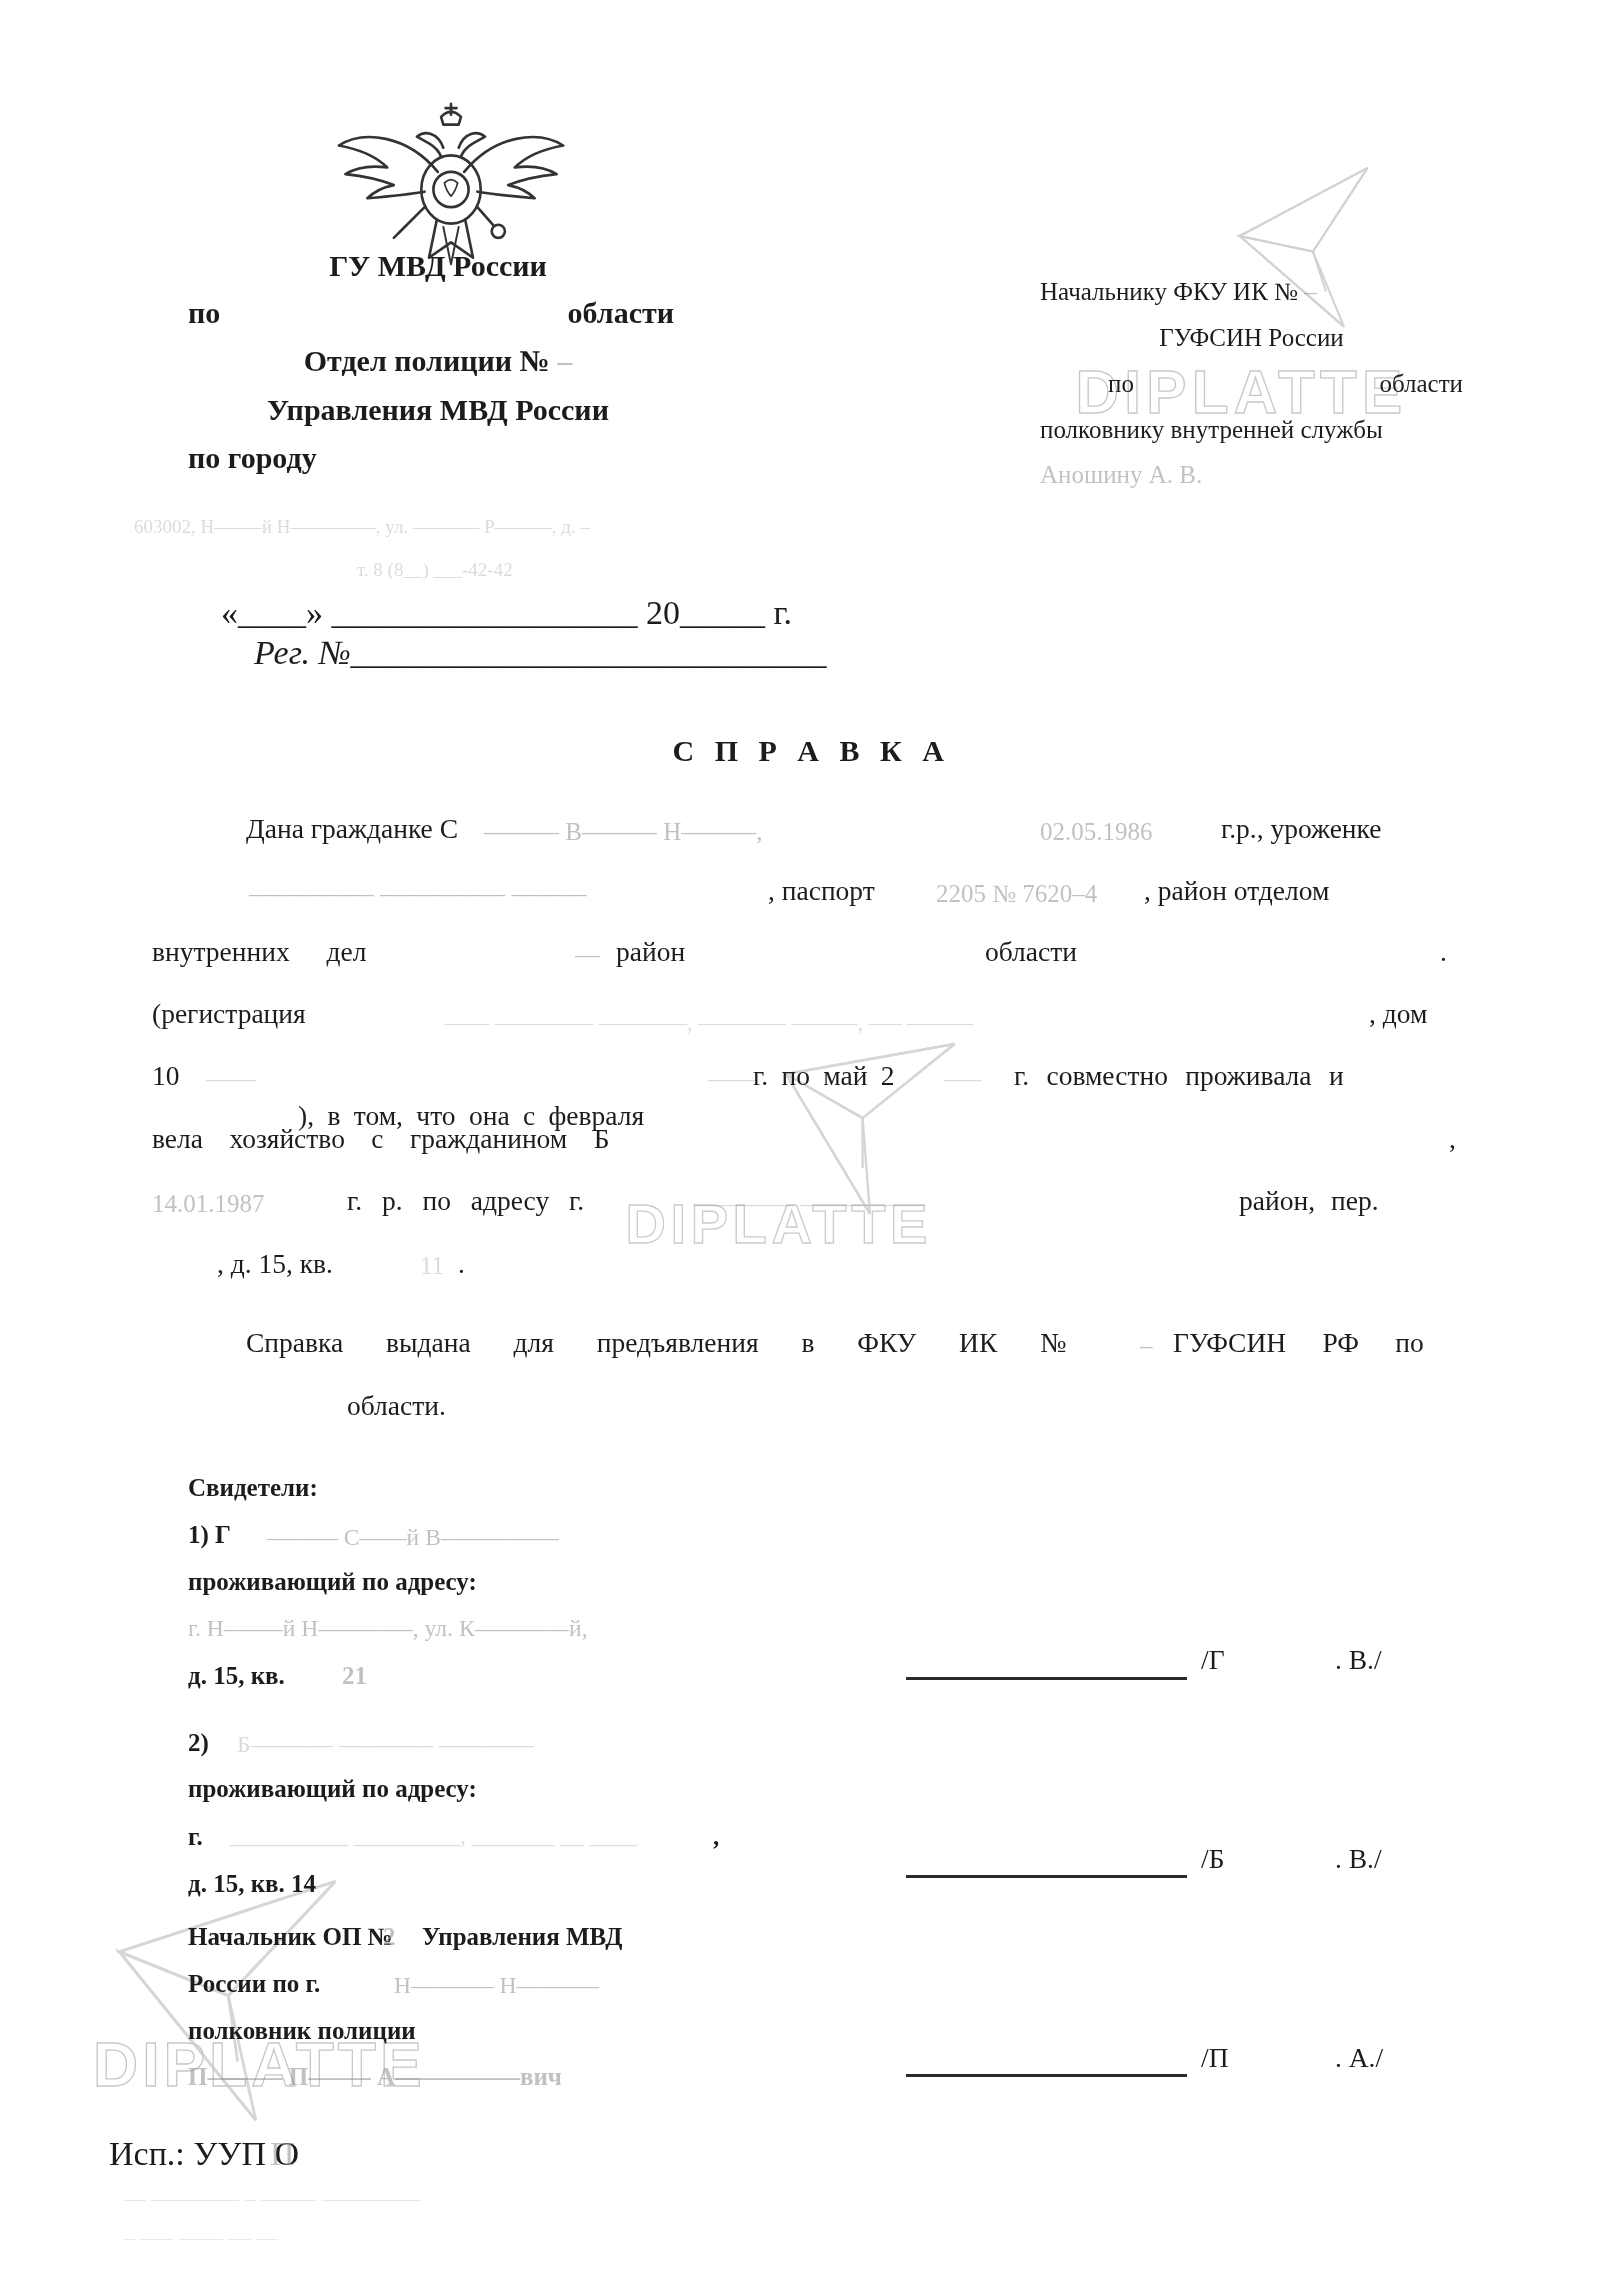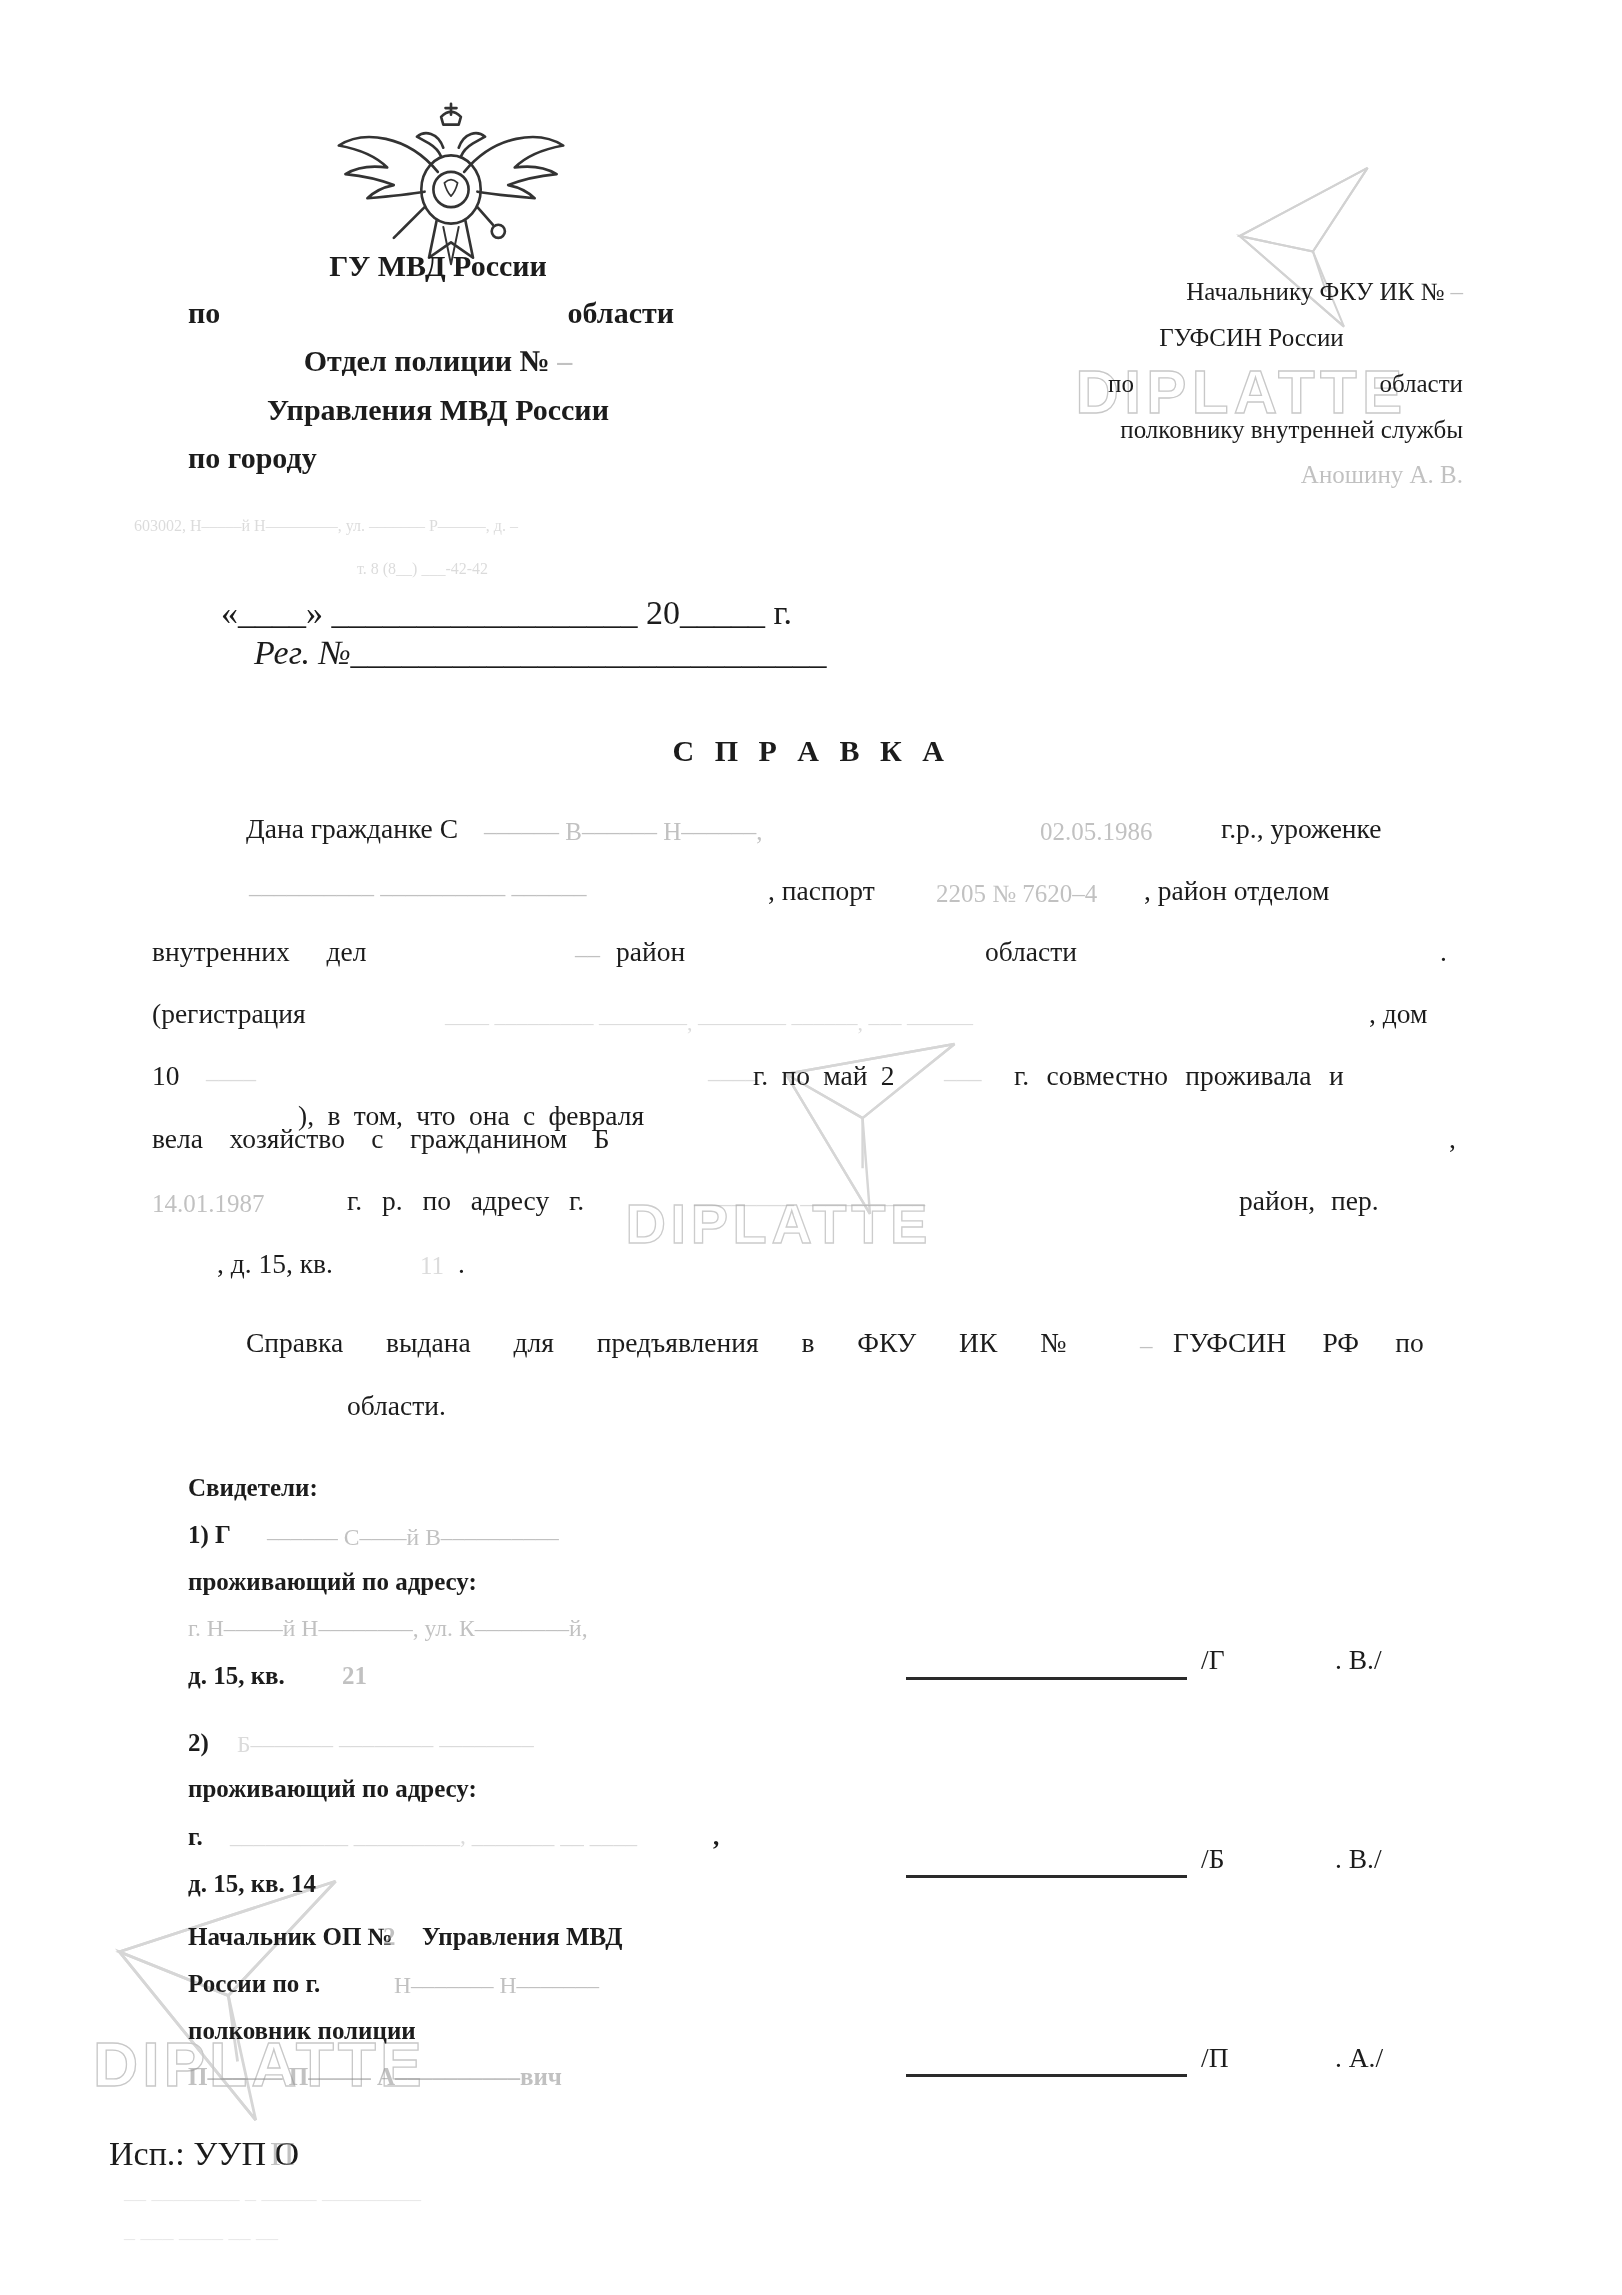--- a/index.html
+++ b/index.html
@@ -4,26 +4,26 @@
 <style>
   html,body{margin:0;padding:0;background:#e8e8e8;}
   .page{
     position:relative;width:1623px;height:2295px;background:#ffffff;
     font-family:"Liberation Serif","DejaVu Serif",serif;color:#1c1c1c;
     overflow:hidden;margin:0 auto;
   }
   .f{position:absolute;white-space:nowrap;line-height:1.1;}
   .b{font-weight:bold;}
   .s46{font-size:30px;} .s42{font-size:27.5px;} .s40{font-size:34px;}
-  .s38{font-size:25px;} .s36{font-size:23.6px;} .s34{font-size:22px;} .s30{font-size:16px;}
+  .s38{font-size:25px;} .s36{font-size:23.6px;} .s34{font-size:22px;} .s30{font-size:19px;}
   .g{color:#8f8f8f;opacity:.55;}
   .g2{color:#9a9a9a;opacity:.35;}
   .g3{color:#a5a5a5;opacity:.25;}
   .ctr{text-align:center;}
-  .rgt{text-align:right;}
+  .rgt{text-align:left;}
   .flexline{display:flex;justify-content:space-between;}
   .sigline{position:absolute;height:2.6px;background:#2a2a2a;}
   svg.deco{position:absolute;}
   .wmtext{font-family:"Liberation Sans","DejaVu Sans",sans-serif;font-weight:bold;}
 </style>
 </head>
 <body>
 
 <div class="page">
 

